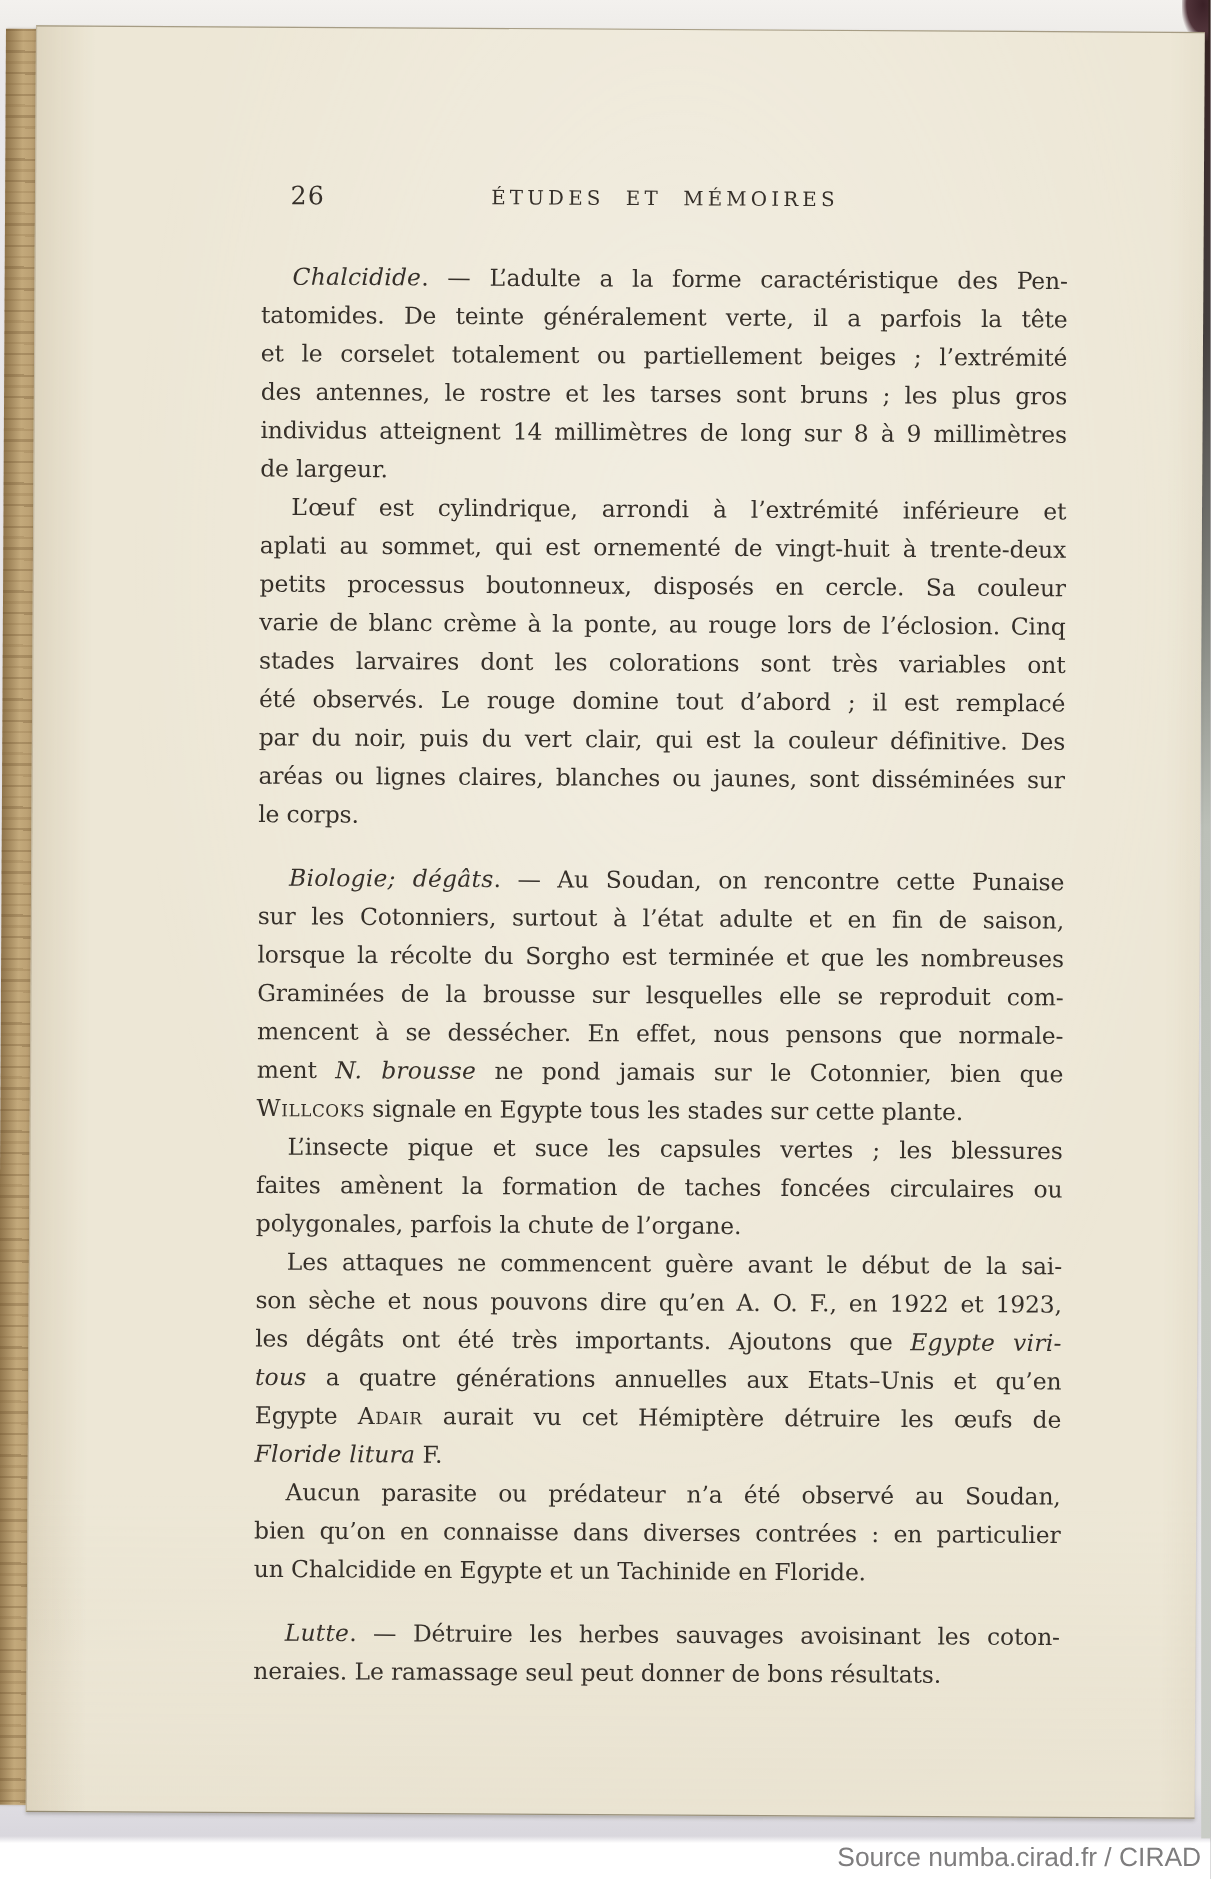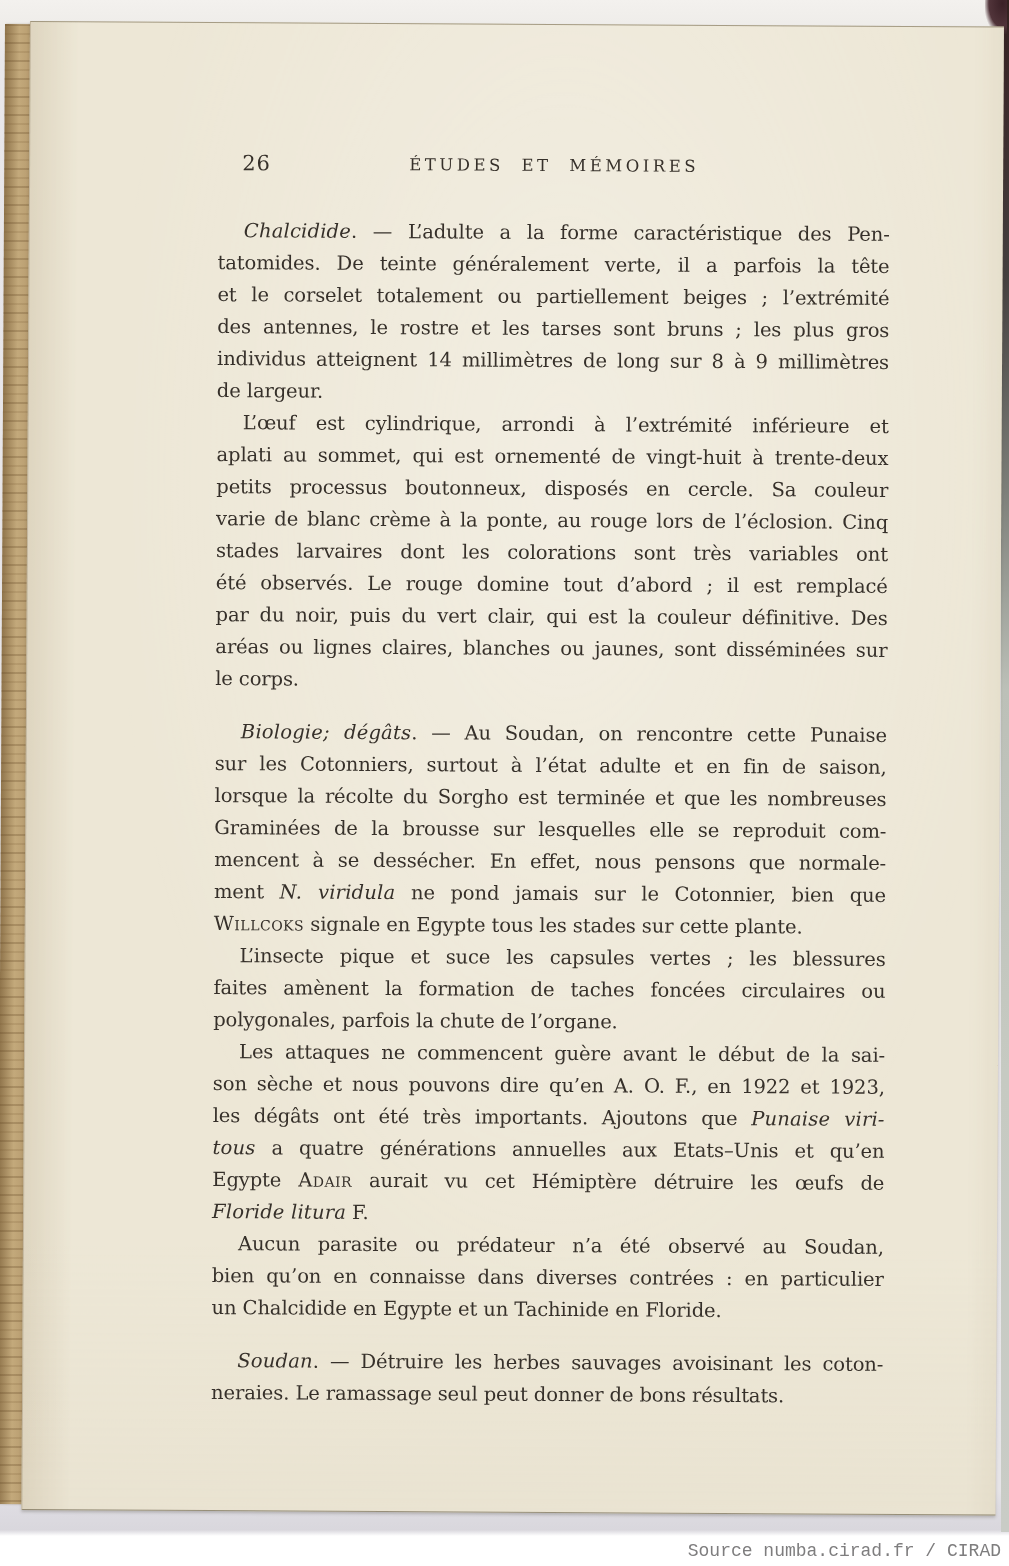--- a/index.html
+++ b/index.html
@@ -74,22 +74,22 @@
     height:32px;line-height:32px;white-space:nowrap;
     text-align:justify;text-align-last:justify;
   }
   .line.first{text-indent:26px;}
   .line.lastline{text-align-last:left;}
   .sc{font-variant:small-caps;letter-spacing:.5px;}
   i{letter-spacing:.2px;}
 
   .footer-credit{
     position:absolute;right:8px;bottom:5px;
-    font-family:Liberation Mono, monospace;
-    font-size:18px;color:#7e7d7e;
+    font-family:Liberation Sans, sans-serif;
+    font-size:22px;color:#7e7d7e;
   }
 </style>
 </head>
 <body>
 
 <div id="canvas">
 
   <div class="deckle"></div>
 
   <div class="right-edge"></div>
@@ -122,43 +122,43 @@
             <div class="line">par du noir, puis du vert clair, qui est la couleur définitive. Des</div>
             <div class="line">aréas ou lignes claires, blanches ou jaunes, sont disséminées sur</div>
             <div class="line lastline">le corps.</div>
           </div>
           <div class="para gap">
             <div class="line first"><i>Biologie; dégâts</i>. — Au Soudan, on rencontre cette Punaise</div>
             <div class="line">sur les Cotonniers, surtout à l’état adulte et en fin de saison,</div>
             <div class="line">lorsque la récolte du Sorgho est terminée et que les nombreuses</div>
             <div class="line">Graminées de la brousse sur lesquelles elle se reproduit com-</div>
             <div class="line">mencent à se dessécher. En effet, nous pensons que normale-</div>
-            <div class="line">ment <i>N. viridula</i> ne pond jamais sur le Cotonnier, bien que</div>
+            <div class="line">ment <i>N. brousse</i> ne pond jamais sur le Cotonnier, bien que</div>
             <div class="line lastline"><span class="sc">Willcoks</span> signale en Egypte tous les stades sur cette plante.</div>
           </div>
           <div class="para">
             <div class="line first">L’insecte pique et suce les capsules vertes ; les blessures</div>
             <div class="line">faites amènent la formation de taches foncées circulaires ou</div>
             <div class="line lastline">polygonales, parfois la chute de l’organe.</div>
           </div>
           <div class="para">
             <div class="line first">Les attaques ne commencent guère avant le début de la sai-</div>
             <div class="line">son sèche et nous pouvons dire qu’en A. O. F., en 1922 et 1923,</div>
-            <div class="line">les dégâts ont été très importants. Ajoutons que <i>Punaise viri-</i></div>
+            <div class="line">les dégâts ont été très importants. Ajoutons que <i>Egypte viri-</i></div>
             <div class="line"><i>tous</i> a quatre générations annuelles aux Etats–Unis et qu’en</div>
             <div class="line">Egypte <span class="sc">Adair</span> aurait vu cet Hémiptère détruire les œufs de</div>
             <div class="line lastline"><i>Floride litura</i> F.</div>
           </div>
           <div class="para">
             <div class="line first">Aucun parasite ou prédateur n’a été observé au Soudan,</div>
             <div class="line">bien qu’on en connaisse dans diverses contrées : en particulier</div>
             <div class="line lastline">un Chalcidide en Egypte et un Tachinide en Floride.</div>
           </div>
           <div class="para gap">
-            <div class="line first"><i>Soudan</i>. — Détruire les herbes sauvages avoisinant les coton-</div>
+            <div class="line first"><i>Lutte</i>. — Détruire les herbes sauvages avoisinant les coton-</div>
             <div class="line lastline">neraies. Le ramassage seul peut donner de bons résultats.</div>
           </div>
         </div>
 
     </div>
   </div>
 
   <div class="footer-credit">Source numba.cirad.fr / CIRAD</div>
 
 </div>

